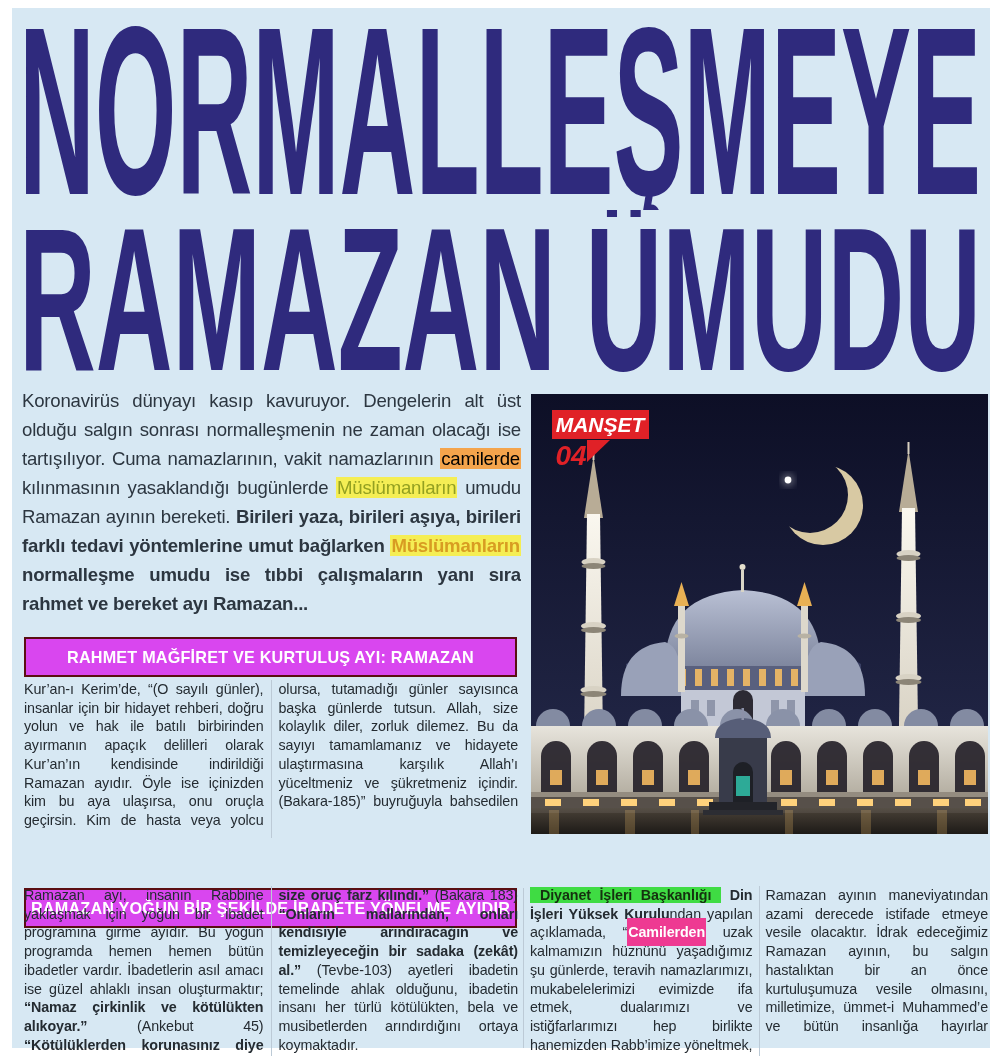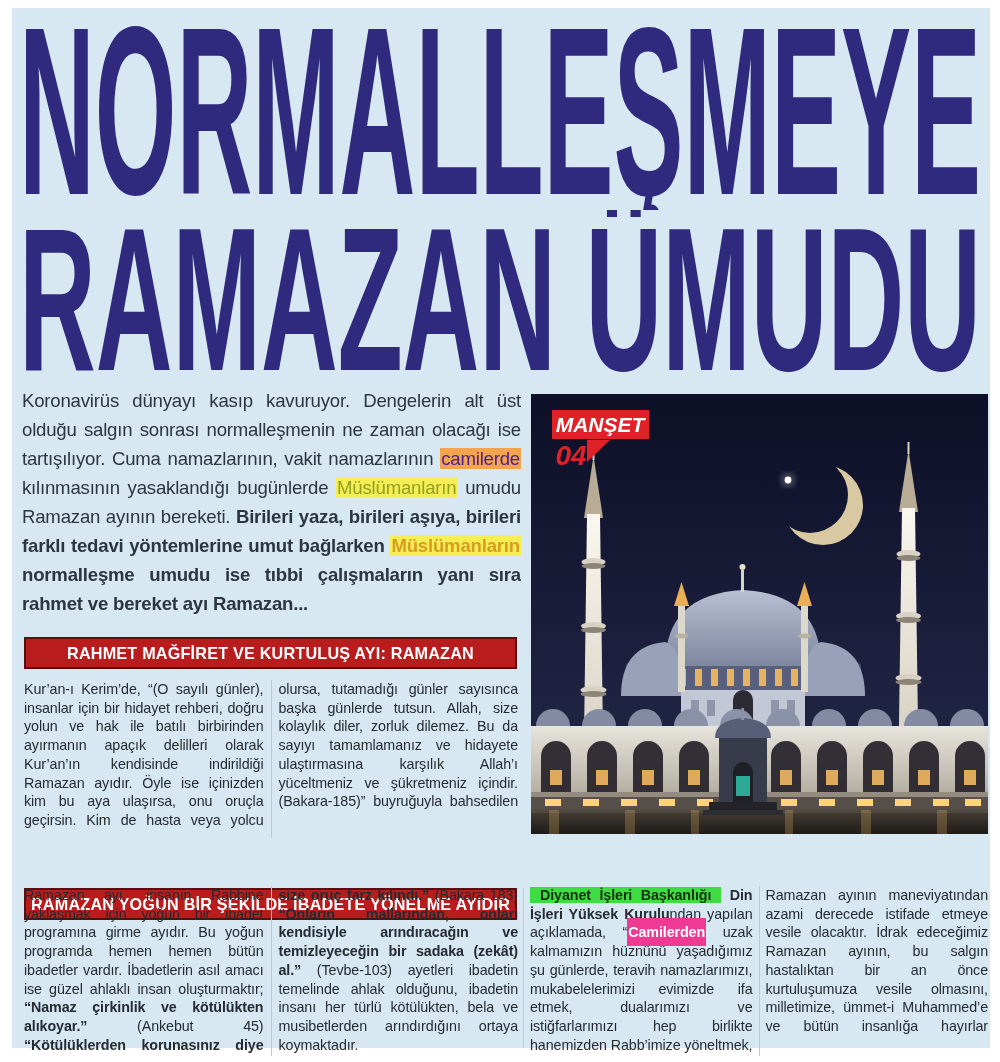--- a/index.html
+++ b/index.html
@@ -12,21 +12,21 @@
   .headline{position:absolute;left:14px;top:14px;width:972px;}
   .headline svg{display:block;}
   
   .intro{
     position:absolute;left:22px;top:386px;width:499px;height:248px;
     font-size:18.6px;line-height:29px;text-align:justify;color:#2c3640;
     letter-spacing:-0.2px;overflow:hidden;
   }
   
   .bar{
-    position:absolute;height:32px;background:#b91c1c;border:2px solid #5a0e12;
+    position:absolute;height:40px;background:#d946ef;border:2px solid #5a0e12;
     color:#ffffff;font-weight:700;font-size:16.2px;letter-spacing:0.2px;
     display:flex;align-items:center;justify-content:center;box-sizing:border-box;
     text-transform:uppercase;white-space:nowrap;
   }
   .bar1{left:24px;top:637px;width:493px;}
   .bar2{left:24px;top:888px;width:493px;}
   .bar3{left:530px;top:844px;width:458px;}
   
   .body-cols{
     position:absolute;column-count:2;column-gap:15px;
@@ -35,21 +35,21 @@
     text-align:justify;color:#242b31;overflow:hidden;
   }
   .body1{left:24px;top:680px;width:494px;height:158px;}
   .body2{left:24px;top:886px;width:494px;height:170px;}
   .body3{left:530px;top:886px;width:458px;height:170px;column-gap:13px;}
   .vdivider{position:absolute;left:523px;top:888px;width:1px;height:160px;background:#bccad6;}
   
   .seg{}
   .seg.regular{}
   .seg.bold{font-weight:700;}
-  .seg.hl-orange{background:#f4a44c;color:#4c1d95;padding:0 1px;margin-top:8px;}
+  .seg.hl-orange{background:#f4a44c;color:#000000;padding:0 1px;margin-top:8px;}
   .seg.hl-yellow{background:#f5ee54;color:#93a021;padding:0 1px;}
   .seg.hl-yellow-bold{background:#f5ee54;color:#d89c22;font-weight:700;padding:0 1px;}
   .seg.hl-green{background:#3fdc43;color:#15310f;font-weight:700;padding:0 10px;}
   .seg.hl-pink{background:#ee3a92;color:#ffffff;font-weight:700;padding:6px 1px;}
   
   .photo{position:absolute;left:531px;top:394px;width:457px;height:440px;font-style:italic;}
   .photo svg{display:block;}
 </style>
 </head>
 <body>

